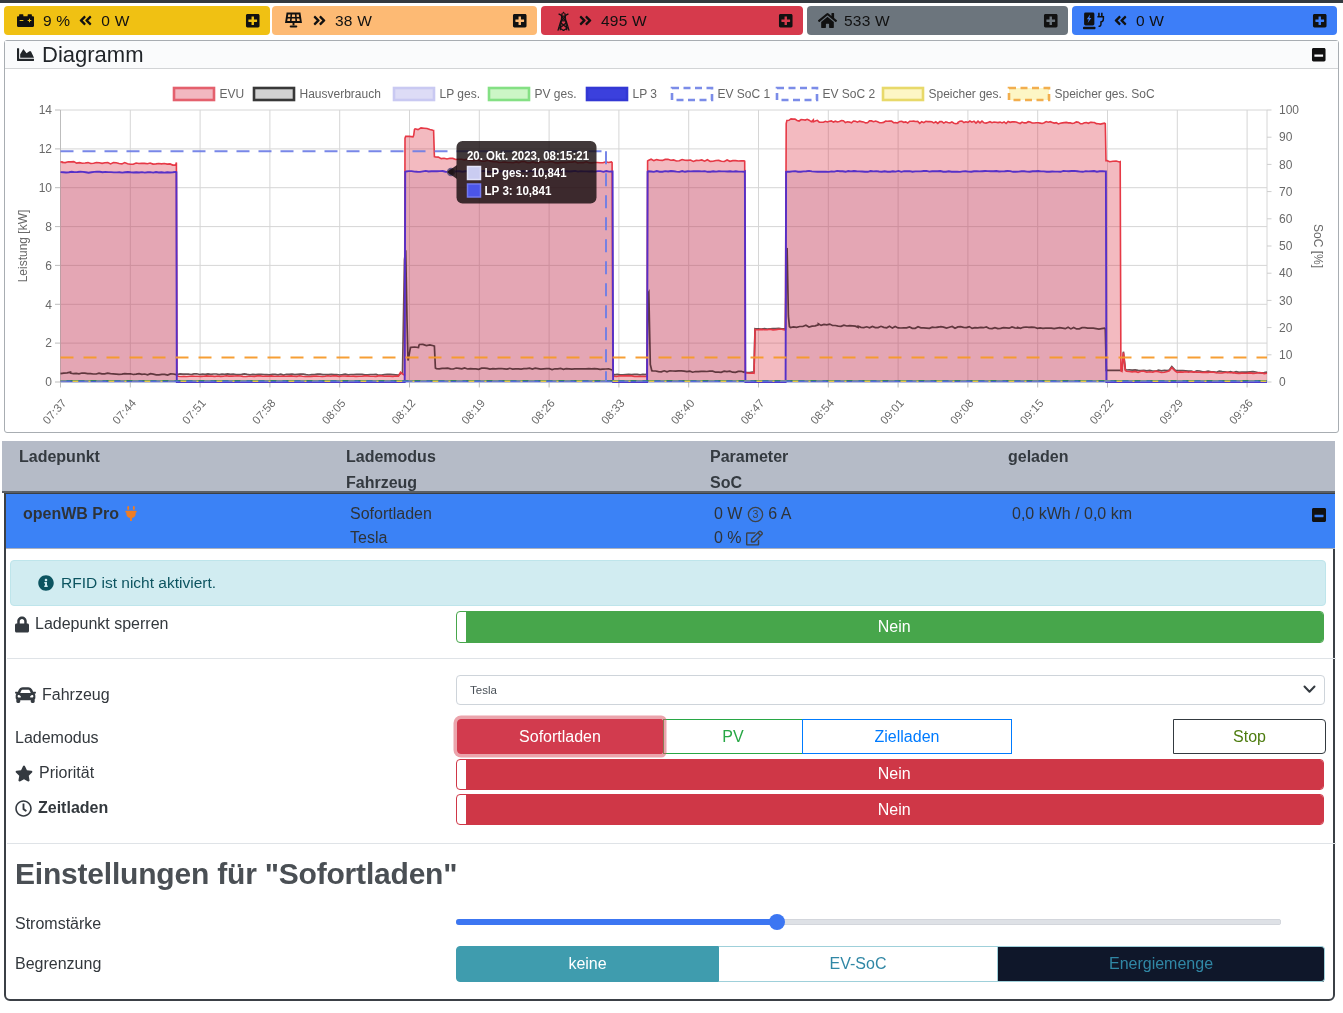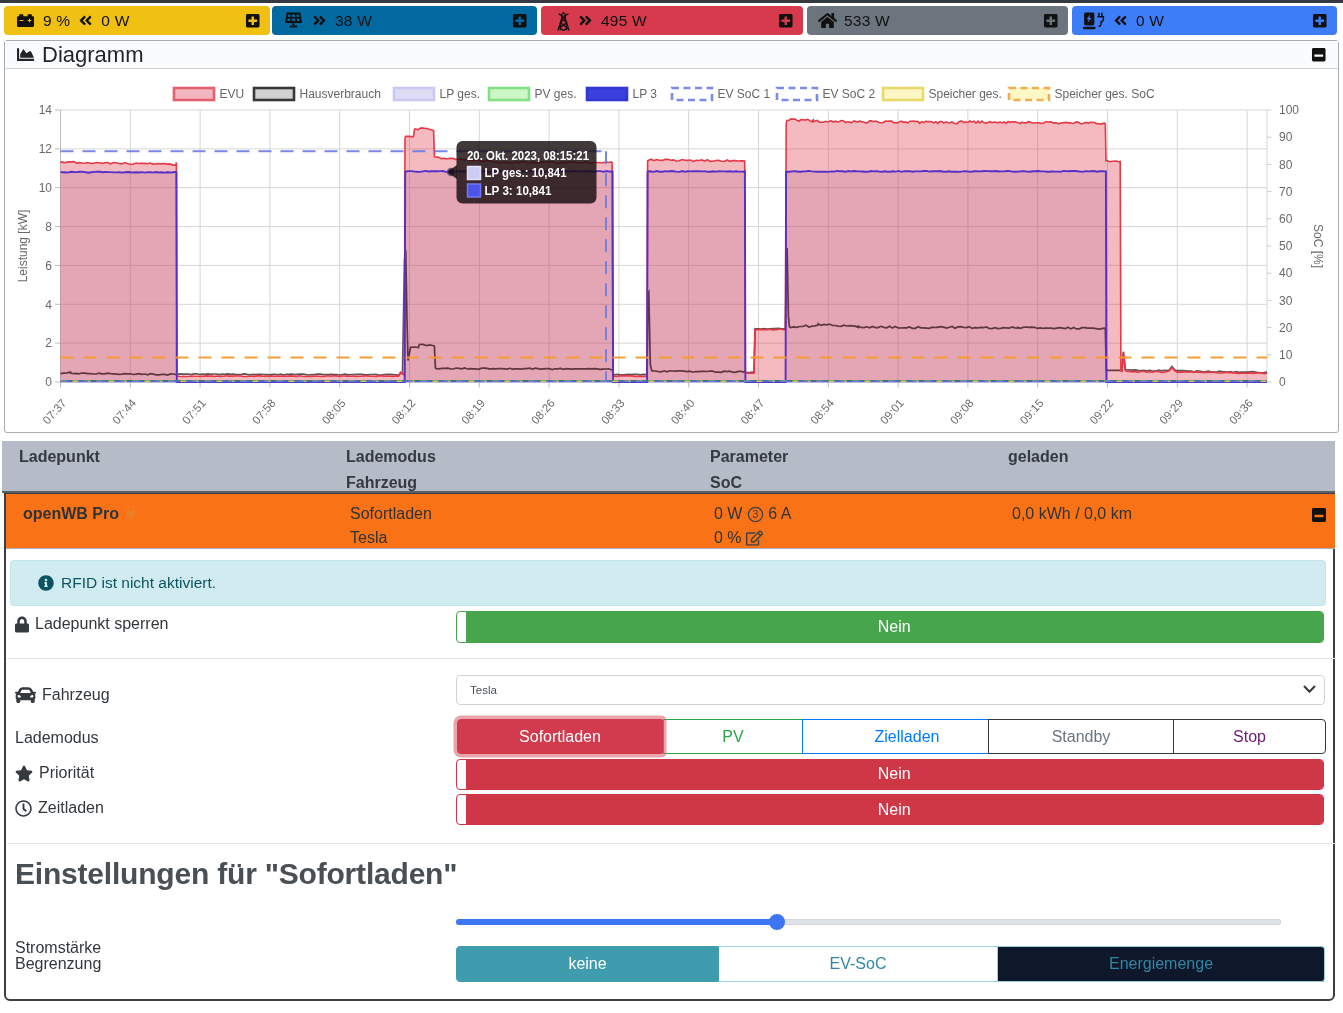--- a/index.html
+++ b/index.html
@@ -9,21 +9,21 @@
 .topstrip { left:0; top:0; width:1343px; height:3px; background:#343a40; }
 .box { top:6px; height:29px; border-radius:4px; color:#111; display:flex; align-items:center; font-size:15.5px; padding:0 10px 0 11px; }
 .box .plus { margin-left:auto; }
 .box svg { flex:none; }
 .box .val { margin-left:7px; letter-spacing:0.2px; }
 .cardborder { left:4px; top:40px; width:1335px; height:393px; border:1px solid #a8adb2; border-radius:3px; }
 .darkcard { left:4px; top:492px; width:1331px; height:509px; border:2px solid #3b4046; border-radius:0 0 6px 6px; }
 .cardhead { left:5px; top:41px; width:1333px; height:28px; background:#fafbfc; border-bottom:1px solid #d2d4d6; display:flex; align-items:center; padding:0 12px; font-size:22px; color:#212529; }
 .cardhead .minus { margin-left:auto; }
 .thead { left:2px; top:441px; width:1333px; height:52px; background:#b5bbc7; border-bottom:2px solid #5a5f65; color:#343a40; font-weight:bold; font-size:16px; }
-.trow { left:6px; top:494px; width:1329px; height:55px; background:#f97316; border-bottom:1px solid #adb2be; color:#2e3338; font-size:16px; }
+.trow { left:6px; top:494px; width:1329px; height:55px; background:#3b82f6; border-bottom:1px solid #adb2be; color:#2e3338; font-size:16px; }
 .c1 { left:17px; } .c2 { left:344px; } .c3 { left:676px;margin-left:32px; } .c4 { left:1006px; }
 .tl1 { top:7px; } .tl2 { top:33px; }
 .cell { position:absolute; white-space:nowrap; }
 .alert { left:10px; top:560px; width:1316px; height:46px; background:#d1ecf1; border:1px solid #bee5eb; border-radius:4px; color:#0c5460; font-size:15.5px; display:flex; align-items:center; padding-left:27px; }
 .alert svg { margin-right:7px; }
 .lbl { font-size:16px; color:#33383d; display:flex; align-items:center; white-space:nowrap; }
 .lbl svg { margin-right:6px; }
 .nwrap { border:1px solid; border-radius:4px; background:#fff; }
 .nfill { position:absolute; left:9.5px; right:0; top:0; bottom:0; border-radius:0 3px 3px 0; color:#fff; font-size:16px; display:flex; align-items:center; justify-content:center; }
 .hr { left:7px; width:1329px; height:1px; background:#dfe3e7; }
@@ -44,21 +44,21 @@
 <span class="val">9 %</span>
 <svg class="val" width="17" height="15" viewBox="0 0 448 512" style="transform:scaleX(-1)">
       <path fill="#111" d="M224.3 273l-136 136c-9.4 9.4-24.6 9.4-33.9 0l-22.6-22.6c-9.4-9.4-9.4-24.6 0-33.9l96.4-96.4-96.4-96.4c-9.4-9.4-9.4-24.6 0-33.9L54.3 103c9.4-9.4 24.6-9.4 33.9 0l136 136c9.5 9.4 9.5 24.6.1 34zm192-34l-136-136c-9.4-9.4-24.6-9.4-33.9 0l-22.6 22.6c-9.4 9.4-9.4 24.6 0 33.9l96.4 96.4-96.4 96.4c-9.4 9.4-9.4 24.6 0 33.9l22.6 22.6c9.4 9.4 24.6 9.4 33.9 0l136-136c9.4-9.2 9.4-24.4 0-33.8z"></path>
     </svg>
 <span class="val">0 W</span>
 <svg class="plus" width="15.5" height="15.5" viewBox="0 0 448 512">
       <path fill="#111" d="M400 480H48c-26.5 0-48-21.5-48-48V80c0-26.5 21.5-48 48-48h352c26.5 0 48 21.5 48 48v352c0 26.5-21.5 48-48 48zm-32-252c0-6.6-5.4-12-12-12h-92v-92c0-6.6-5.4-12-12-12h-56c-6.6 0-12 5.4-12 12v92H92c-6.6 0-12 5.4-12 12v56c0 6.6 5.4 12 12 12h92v92c0 6.6 5.4 12 12 12h56c6.6 0 12-5.4 12-12v-92h92c6.6 0 12-5.4 12-12v-56z"></path>
     </svg>
 </div>
 
-<div class="abs box" style="left:272px; width:265px; background:#0369a1;">
+<div class="abs box" style="left:272px; width:265px; background:#fdba74;">
 <svg width="21" height="19" viewBox="0 0 24 24">
       <g fill="none" stroke="#111">
         <path d="M4.3 3.2 L19.7 3.2 L21.3 13.8 L2.7 13.8 Z" stroke-width="2.4"></path>
         <line x1="9.3" y1="3.2" x2="8.5" y2="13.8" stroke-width="2"></line>
         <line x1="14.7" y1="3.2" x2="15.5" y2="13.8" stroke-width="2"></line>
         <line x1="3.6" y1="8.5" x2="20.4" y2="8.5" stroke-width="2"></line>
       </g>
       <rect x="10.8" y="13.8" width="2.4" height="4.4" fill="#111"></rect>
       <rect x="7.2" y="18.2" width="9.6" height="2.6" rx="1.3" fill="#111"></rect>
     </svg>
@@ -357,50 +357,49 @@
 <svg class="abs caret" style="left:1303px; top:685px;" width="13" height="9" viewBox="0 0 13 9">
     <path d="M1.5 1.5 L6.5 6.8 L11.5 1.5" fill="none" stroke="#343a40" stroke-width="2" stroke-linecap="round" stroke-linejoin="round"></path>
   </svg>
 
 <div class="abs lbl" style="left:15px; top:729px;">
     <span>Lademodus</span>
   </div>
 <div class="abs" style="left:457px; top:719px; width:869px; height:35px;">
 <div class="modebtn" style="left:206px; width:140px; color:#28a745; border-color:#28a745;text-align:right;">PV</div>
 <div class="modebtn" style="left:345px; width:210px; color:#007bff; border-color:#007bff;">Zielladen</div>
-<div class="modebtn" style="left:531px; width:186px; color:#6c757d; border-color:#343a40;">Standby</div>
-<div class="modebtn" style="left:716px; width:153px; color:#701a75; border-color:#343a40; border-radius:0 4px 4px 0;">Stop</div>
+<div class="modebtn" style="left:716px; width:153px; color:#4d7c0f; border-color:#343a40; border-radius:0 4px 4px 0;">Stop</div>
 <div class="modebtn" style="left:0; width:206px; background:#d23b4e; border-color:#d23b4e; color:#fff; border-radius:4px 2px 2px 4px; box-shadow:0 0 0 3.5px rgba(219,90,104,0.55);">Sofortladen</div>
 </div>
 
 <div class="abs lbl" style="left:15px; top:764px;">
 <svg width="18" height="17" viewBox="0 0 576 512">
       <path fill="#343a40" d="M259.3 17.8L194 150.2 47.9 171.5c-26.2 3.8-36.7 36.1-17.7 54.6l105.7 103-25 145.5c-4.5 26.3 23.2 46 46.4 33.7L288 439.6l130.7 68.7c23.2 12.2 50.9-7.4 46.4-33.7l-25-145.5 105.7-103c19-18.5 8.5-50.8-17.7-54.6L382 150.2 316.7 17.8c-11.7-23.6-45.6-23.9-57.4 0z"></path>
     </svg>
 <span>Priorität</span>
 </div>
 <div class="abs nwrap" style="left:455.5px; top:758.5px; width:868px; height:31px; border-color:#cf3747;">
     <div class="nfill" style="background:#cf3747;">Nein</div>
   </div>
 
-<div class="abs lbl" style="left:15px; top:799px;">
+<div class="abs lbl" style="left:15px; top:799px;font-weight:bold;">
 <svg width="17" height="17" viewBox="0 0 512 512">
       <path fill="#343a40" d="M256 8C119 8 8 119 8 256s111 248 248 248 248-111 248-248S393 8 256 8zm0 448c-110.5 0-200-89.5-200-200S145.5 56 256 56s200 89.5 200 200-89.5 200-200 200zm61.8-104.4l-84.9-61.7c-3.1-2.3-4.9-5.9-4.9-9.7V116c0-6.6 5.4-12 12-12h32c6.6 0 12 5.4 12 12v141.7l66.8 48.6c5.4 3.9 6.5 11.4 2.6 16.8L334.6 349c-3.9 5.3-11.4 6.5-16.8 2.6z"></path>
     </svg>
 <span>Zeitladen</span>
 </div>
 <div class="abs nwrap" style="left:455.5px; top:794px; width:868px; height:31px; border-color:#cf3747;">
     <div class="nfill" style="background:#cf3747;">Nein</div>
   </div>
 
 <div class="abs hr" style="top:843px;"></div>
 
 <h2 class="abs head">Einstellungen für "Sofortladen"</h2>
 
-<div class="abs lbl" style="left:15px; top:939px;justify-content:center;">
+<div class="abs lbl" style="left:15px; top:915px;justify-content:center;">
     <span>Stromstärke</span>
   </div>
 <div class="abs" style="left:456px; top:919px; width:825px; height:6px; border-radius:3px; background:#dee1e6; box-shadow:0 0 0 0.5px #c8ccd2 inset;"></div>
 <div class="abs" style="left:456px; top:919px; width:321px; height:6px; border-radius:3px 0 0 3px; background:#3c76f2;"></div>
 <div class="abs" style="left:769px; top:914px; width:16px; height:16px; border-radius:50%; background:#3c76f2;"></div>
 <div class="abs lbl" style="left:1292px; top:968px;">
     <span>16 A</span>
   </div>
 
 <div class="abs lbl" style="left:15px; top:955px;">

